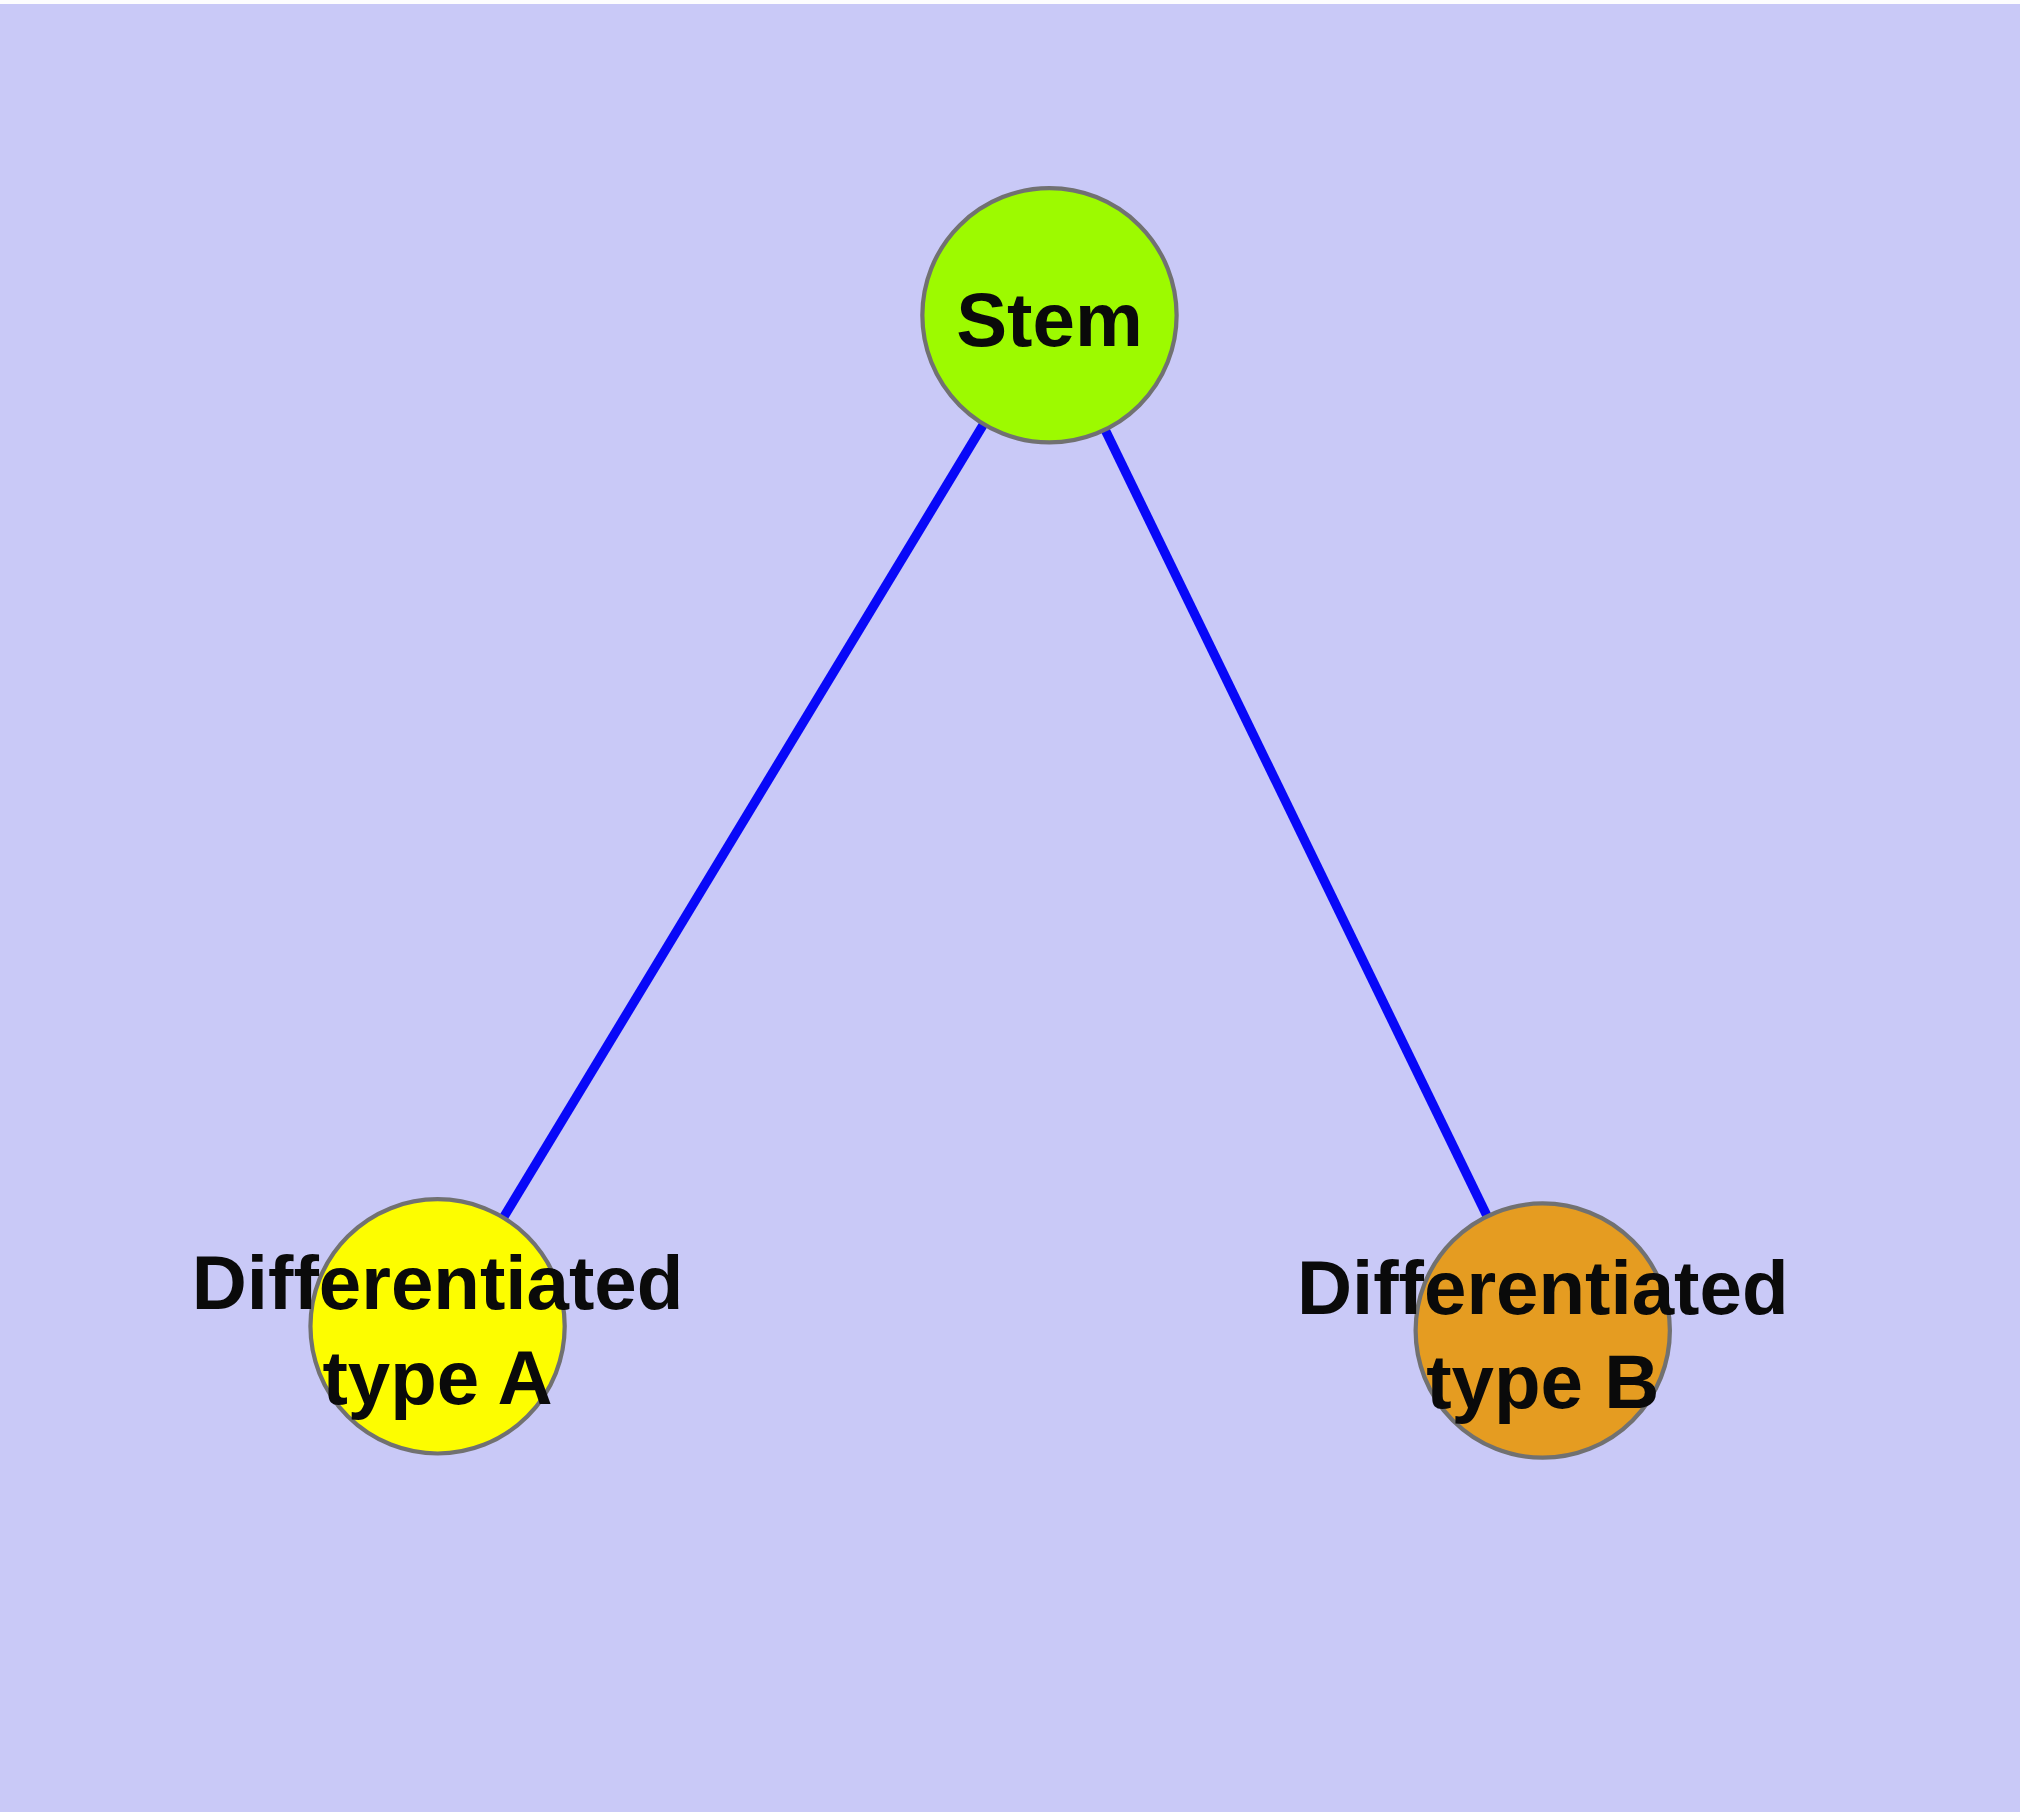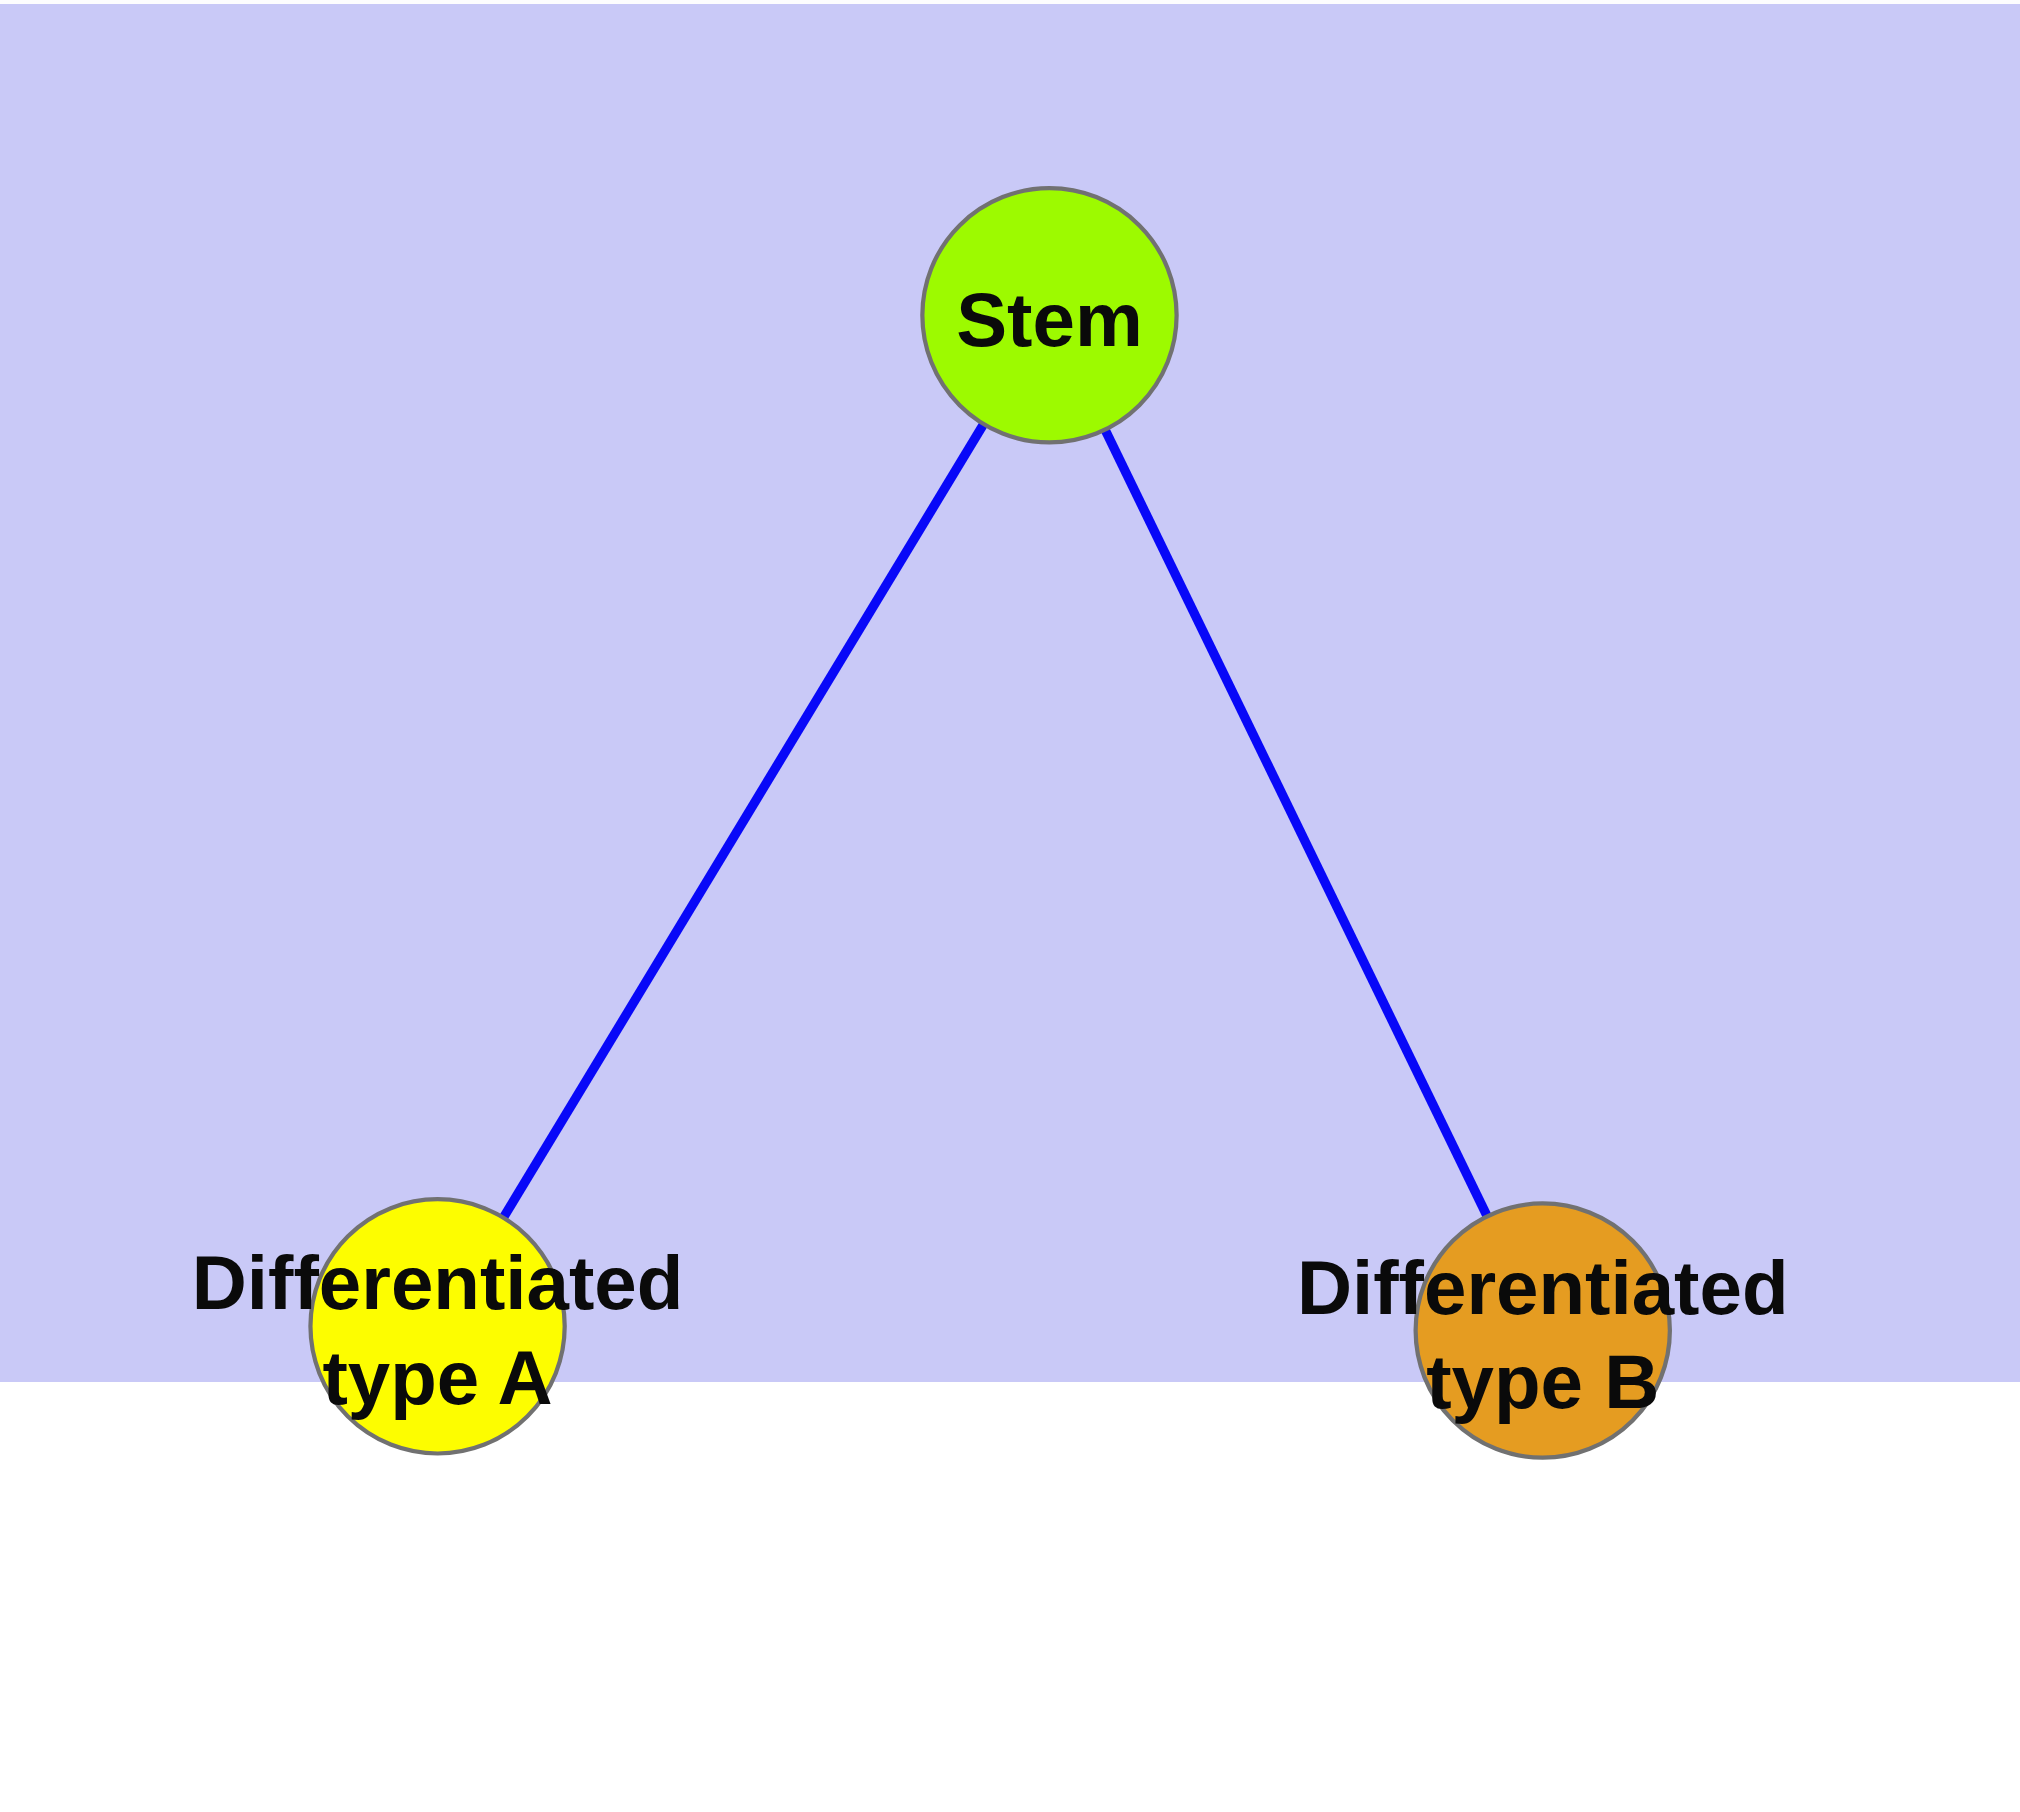--- a/index.html
+++ b/index.html
@@ -8,21 +8,21 @@
   }
   body {
     width: 2021px;
     height: 1812px;
     overflow: hidden;
     background: #ffffff;
   }
   .canvas {
     position: relative;
     width: 2021px;
-    height: 1382px;
+    height: 1812px;
   }
   .top-strip {
     position: absolute;
     top: 0;
     left: 0;
     width: 100%;
     height: 4.2px;
     background: #fdfdfe;
     z-index: 2;
   }

